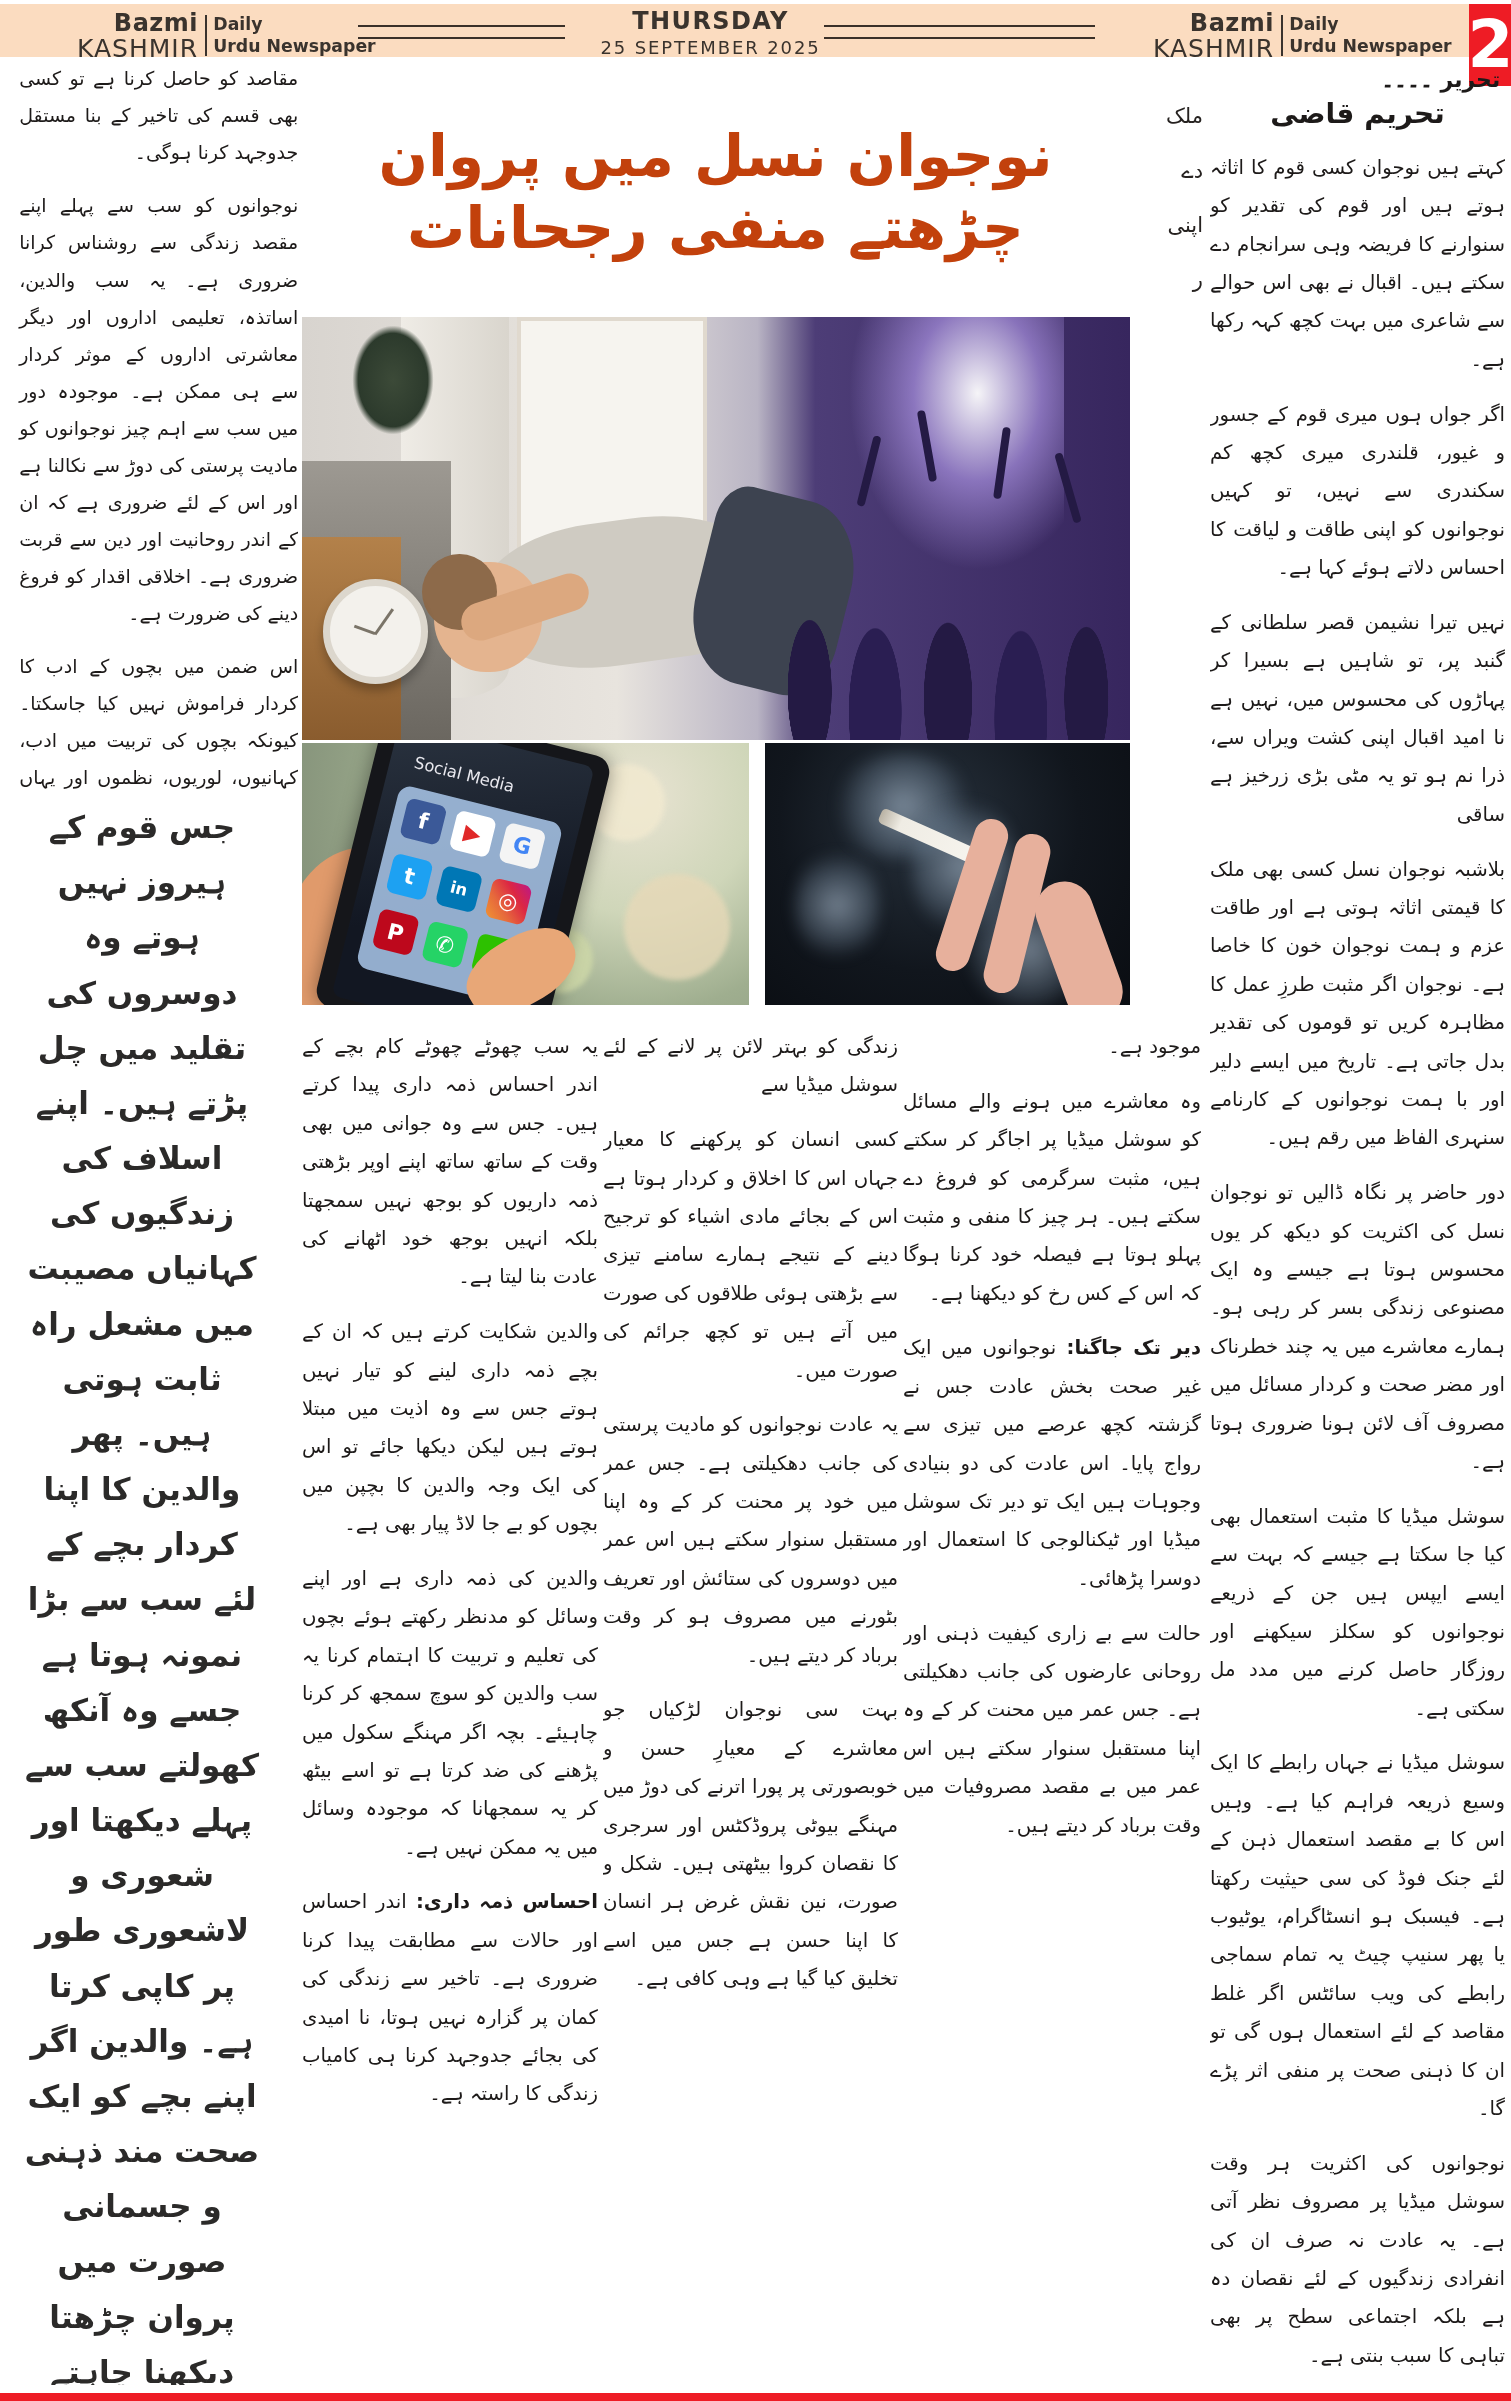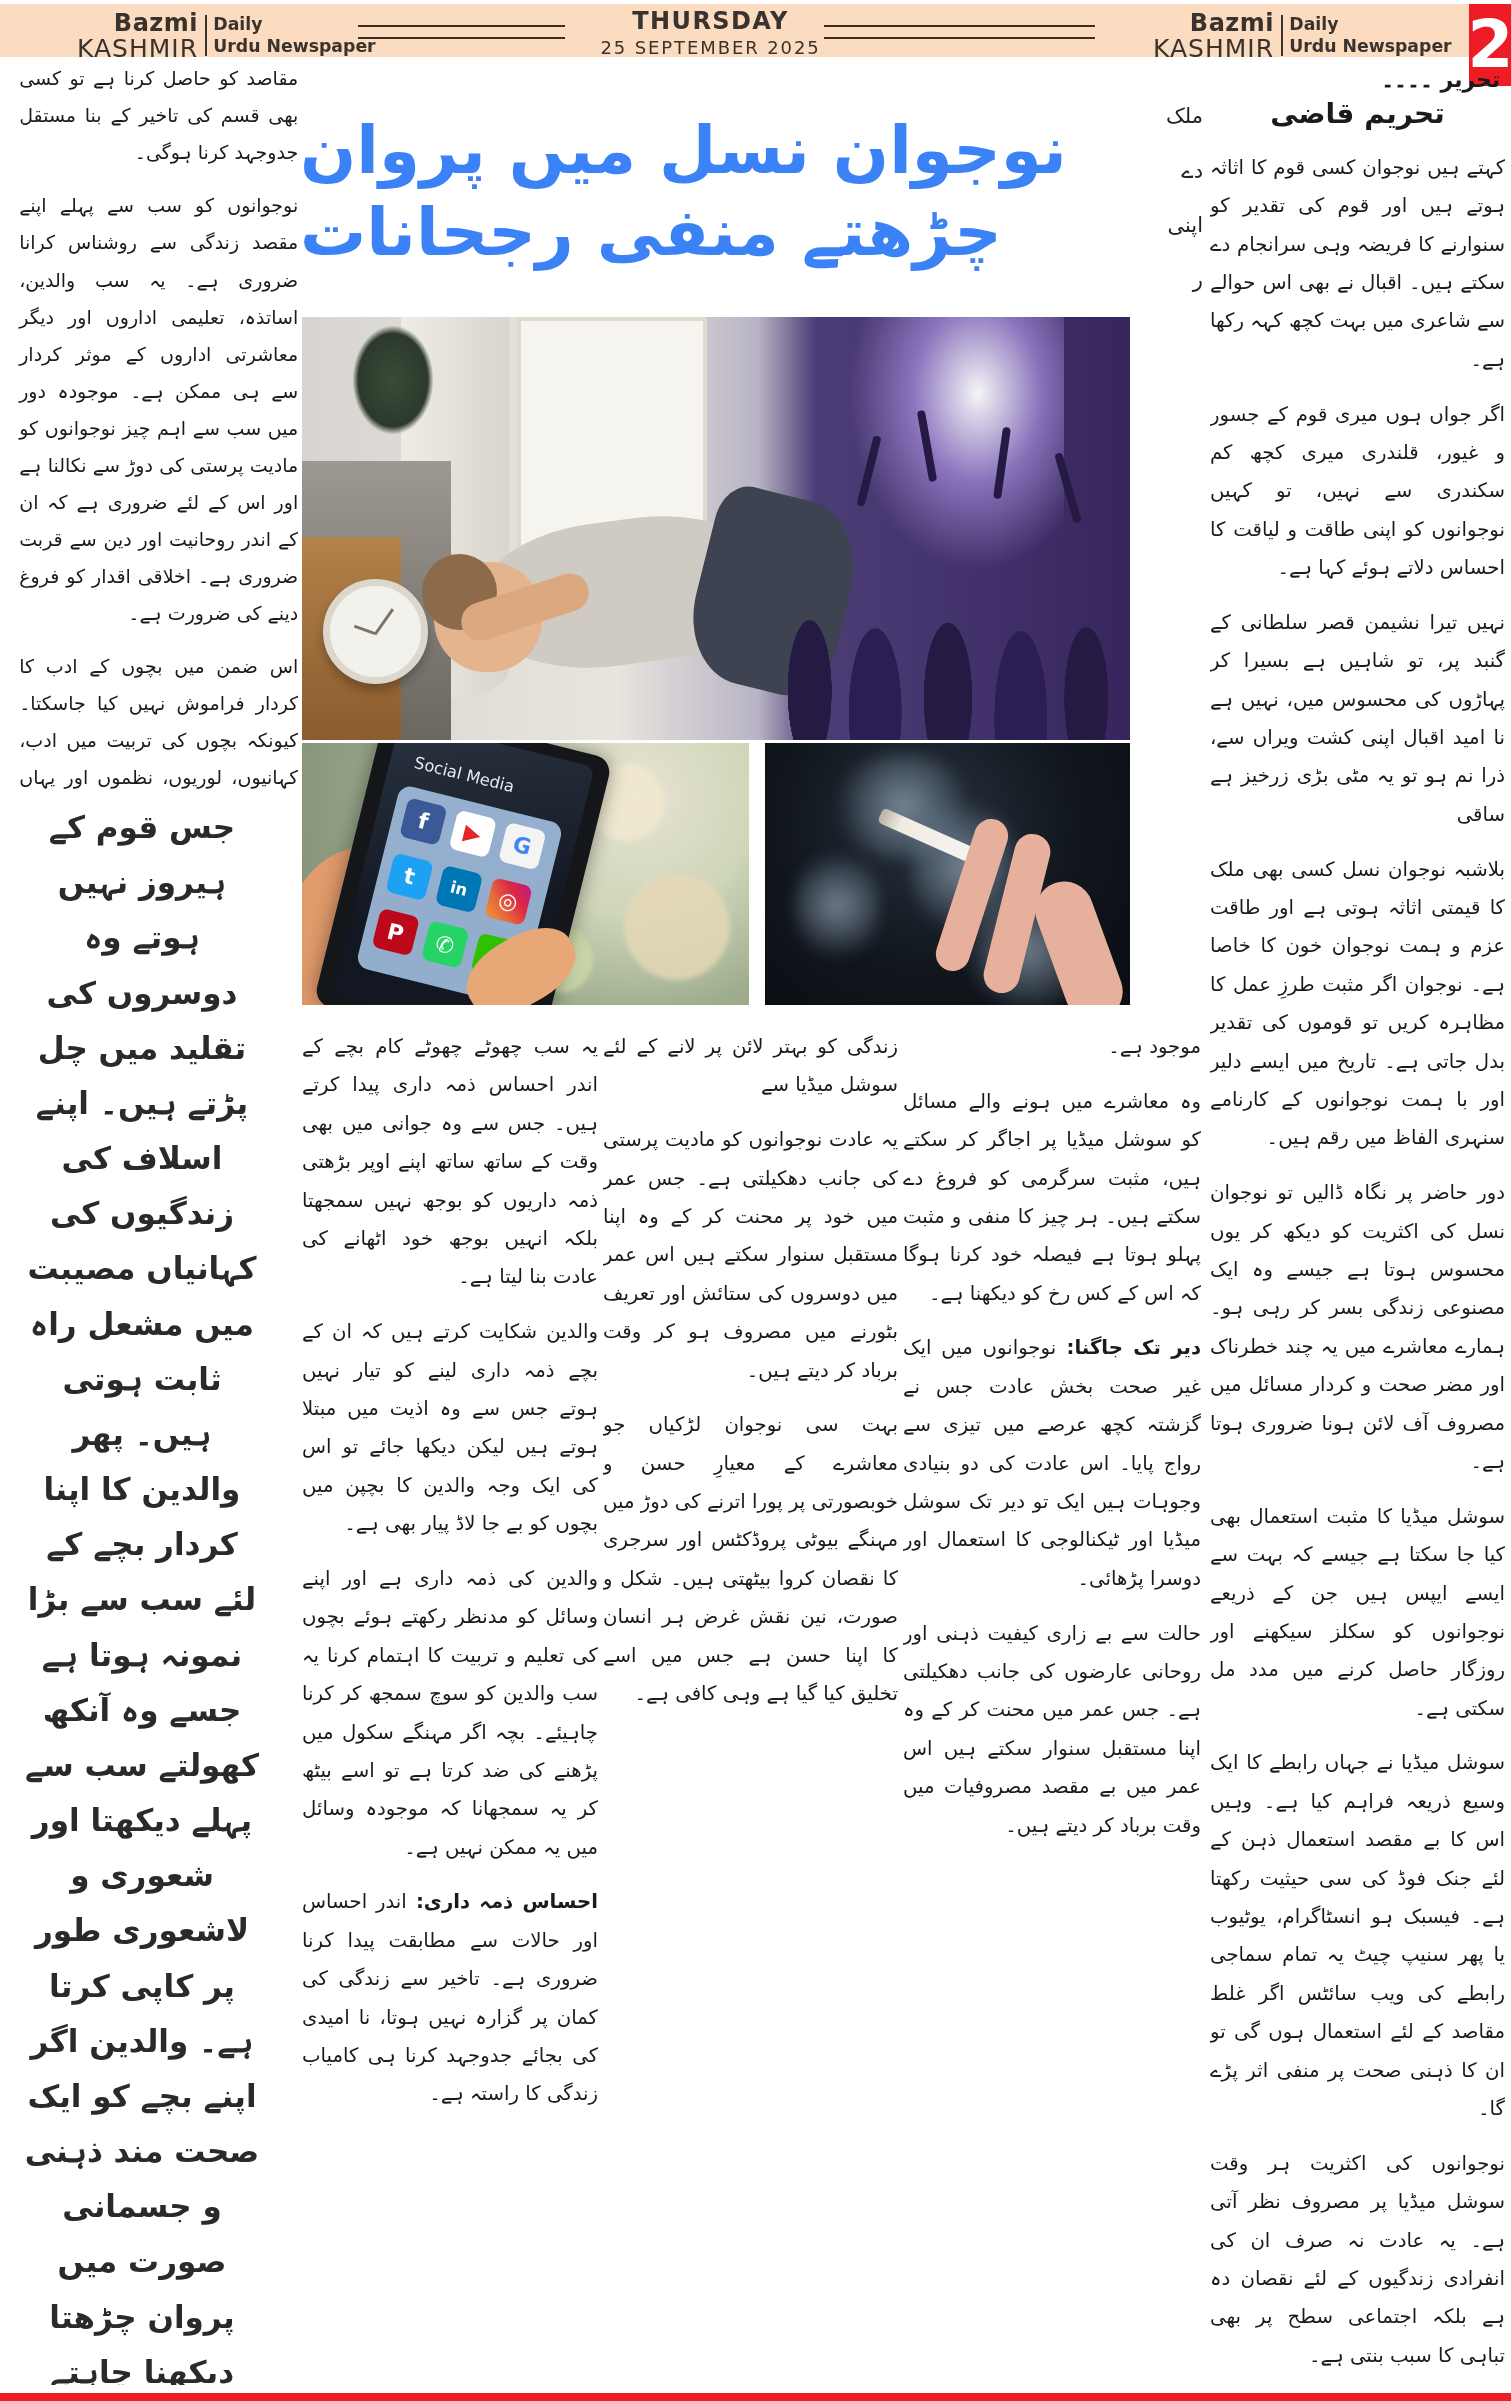--- a/index.html
+++ b/index.html
@@ -21,22 +21,22 @@
   .deco-lines{height:9.6px;border-top:2.4px solid #3a3028;border-bottom:2.4px solid #3a3028;}
   .page-box{background:#ee1c25;color:#ffffff;display:flex;align-items:center;justify-content:center;
             font-size:66px;font-weight:bold;}
   
   .urdu{direction:rtl;text-align:justify;overflow:hidden;}
   .urdu p{margin:0 0 16.3px 0;font-size:19.7px;line-height:1.95;}
   .urdu p b{font-weight:bold;}
   .col1-top p{font-size:19px;margin-left:12px;}
   .pull-quote{direction:rtl;text-align:center;font-weight:bold;color:#2b2a29;
               font-size:31px;line-height:1.78;overflow:hidden;}
-  .headline{direction:rtl;text-align:left;font-weight:bold;color:#3b82f6;
-            font-size:66px;line-height:1.25;display:flex;align-items:center;justify-content:center;overflow:hidden;}
+  .headline{direction:rtl;text-align:center;font-weight:bold;color:#c2410c;
+            font-size:58px;line-height:1.25;display:flex;align-items:center;justify-content:center;overflow:hidden;}
   .side-words{direction:rtl;text-align:right;overflow:hidden;}
   .side-words div{font-size:21px;line-height:2.6;color:#262220;}
   .byline-label{direction:rtl;text-align:right;font-size:22px;font-weight:bold;margin:0 4.8px 4.8px 0;}
   .author{direction:rtl;text-align:center;font-size:28px;font-weight:bold;margin-bottom:19px;}
   
   .photo{overflow:hidden;}
   .photo1{background:linear-gradient(90deg,#d8d4cf 0%,#e8e4de 38%,#b9b4c4 55%,#4d3d77 62%,#37265e 100%);}
   .p1-window{position:absolute;left:26%;top:0;width:22%;height:62%;background:#f6f4ef;border:4.8px solid #e0d9ce;}
   .p1-window::after{content:"";position:absolute;left:0;bottom:-12.5px;width:100%;height:10.6px;background:#b07b3e;}
   .p1-curtain{position:absolute;left:12%;top:0;width:13%;height:90%;background:linear-gradient(90deg,#efece6,#d9d5cd);border-radius:0 0 50% 50%/0 0 8% 8%;}
@@ -208,20 +208,21 @@
 
 <div class="abs urdu" style="left:302px;top:1028px;width:296px;height:1366px;">
     <p>یہ سب چھوٹے چھوٹے کام بچے کے اندر احساس ذمہ داری پیدا کرتے ہیں۔ جس سے وہ جوانی میں بھی وقت کے ساتھ ساتھ اپنے اوپر بڑھتی ذمہ داریوں کو بوجھ نہیں سمجھتا بلکہ انہیں بوجھ خود اٹھانے کی عادت بنا لیتا ہے۔</p>
     <p>والدین شکایت کرتے ہیں کہ ان کے بچے ذمہ داری لینے کو تیار نہیں ہوتے جس سے وہ اذیت میں مبتلا ہوتے ہیں لیکن دیکھا جائے تو اس کی ایک وجہ والدین کا بچپن میں بچوں کو بے جا لاڈ پیار بھی ہے۔</p>
     <p>والدین کی ذمہ داری ہے اور اپنے وسائل کو مدنظر رکھتے ہوئے بچوں کی تعلیم و تربیت کا اہتمام کرنا یہ سب والدین کو سوچ سمجھ کر کرنا چاہیئے۔ بچہ اگر مہنگے سکول میں پڑھنے کی ضد کرتا ہے تو اسے بیٹھ کر یہ سمجھانا کہ موجودہ وسائل میں یہ ممکن نہیں ہے۔</p>
     <p><b>احساس ذمہ داری: </b>اندر احساس اور حالات سے مطابقت پیدا کرنا ضروری ہے۔ تاخیر سے زندگی کی کمان پر گزارہ نہیں ہوتا، نا امیدی کی بجائے جدوجہد کرنا ہی کامیاب زندگی کا راستہ ہے۔</p>
   </div>
 
 <div class="abs urdu" style="left:603px;top:1028px;width:295px;height:1366px;">
     <p>زندگی کو بہتر لائن پر لانے کے لئے سوشل میڈیا سے</p>
+    <p>کسی انسان کو پرکھنے کا معیار جہاں اس کا اخلاق و کردار ہوتا ہے اس کے بجائے مادی اشیاء کو ترجیح دینے کے نتیجے ہمارے سامنے تیزی سے بڑھتی ہوئی طلاقوں کی صورت میں آتے ہیں تو کچھ جرائم کی صورت میں۔</p>
     <p>یہ عادت نوجوانوں کو مادیت پرستی کی جانب دھکیلتی ہے۔ جس عمر میں خود پر محنت کر کے وہ اپنا مستقبل سنوار سکتے ہیں اس عمر میں دوسروں کی ستائش اور تعریف بٹورنے میں مصروف ہو کر وقت برباد کر دیتے ہیں۔</p>
     <p>بہت سی نوجوان لڑکیاں جو معاشرے کے معیارِ حسن و خوبصورتی پر پورا اترنے کی دوڑ میں مہنگے بیوٹی پروڈکٹس اور سرجری کا نقصان کروا بیٹھتی ہیں۔ شکل و صورت، نین نقش غرض ہر انسان کا اپنا حسن ہے جس میں اسے تخلیق کیا گیا ہے وہی کافی ہے۔</p>
   </div>
 
 <div class="abs urdu" style="left:903px;top:1028px;width:298px;height:1366px;">
     <p>موجود ہے۔</p>
     <p>وہ معاشرے میں ہونے والے مسائل کو سوشل میڈیا پر اجاگر کر سکتے ہیں، مثبت سرگرمی کو فروغ دے سکتے ہیں۔ ہر چیز کا منفی و مثبت پہلو ہوتا ہے فیصلہ خود کرنا ہوگا کہ اس کے کس رخ کو دیکھنا ہے۔</p>
     <p><b>دیر تک جاگنا: </b>نوجوانوں میں ایک غیر صحت بخش عادت جس نے گزشتہ کچھ عرصے میں تیزی سے رواج پایا۔ اس عادت کی دو بنیادی وجوہات ہیں ایک تو دیر تک سوشل میڈیا اور ٹیکنالوجی کا استعمال اور دوسرا پڑھائی۔</p>
     <p>حالت سے بے زاری کیفیت ذہنی اور روحانی عارضوں کی جانب دھکیلتی ہے۔ جس عمر میں محنت کر کے وہ اپنا مستقبل سنوار سکتے ہیں اس عمر میں بے مقصد مصروفیات میں وقت برباد کر دیتے ہیں۔</p>
   </div>

